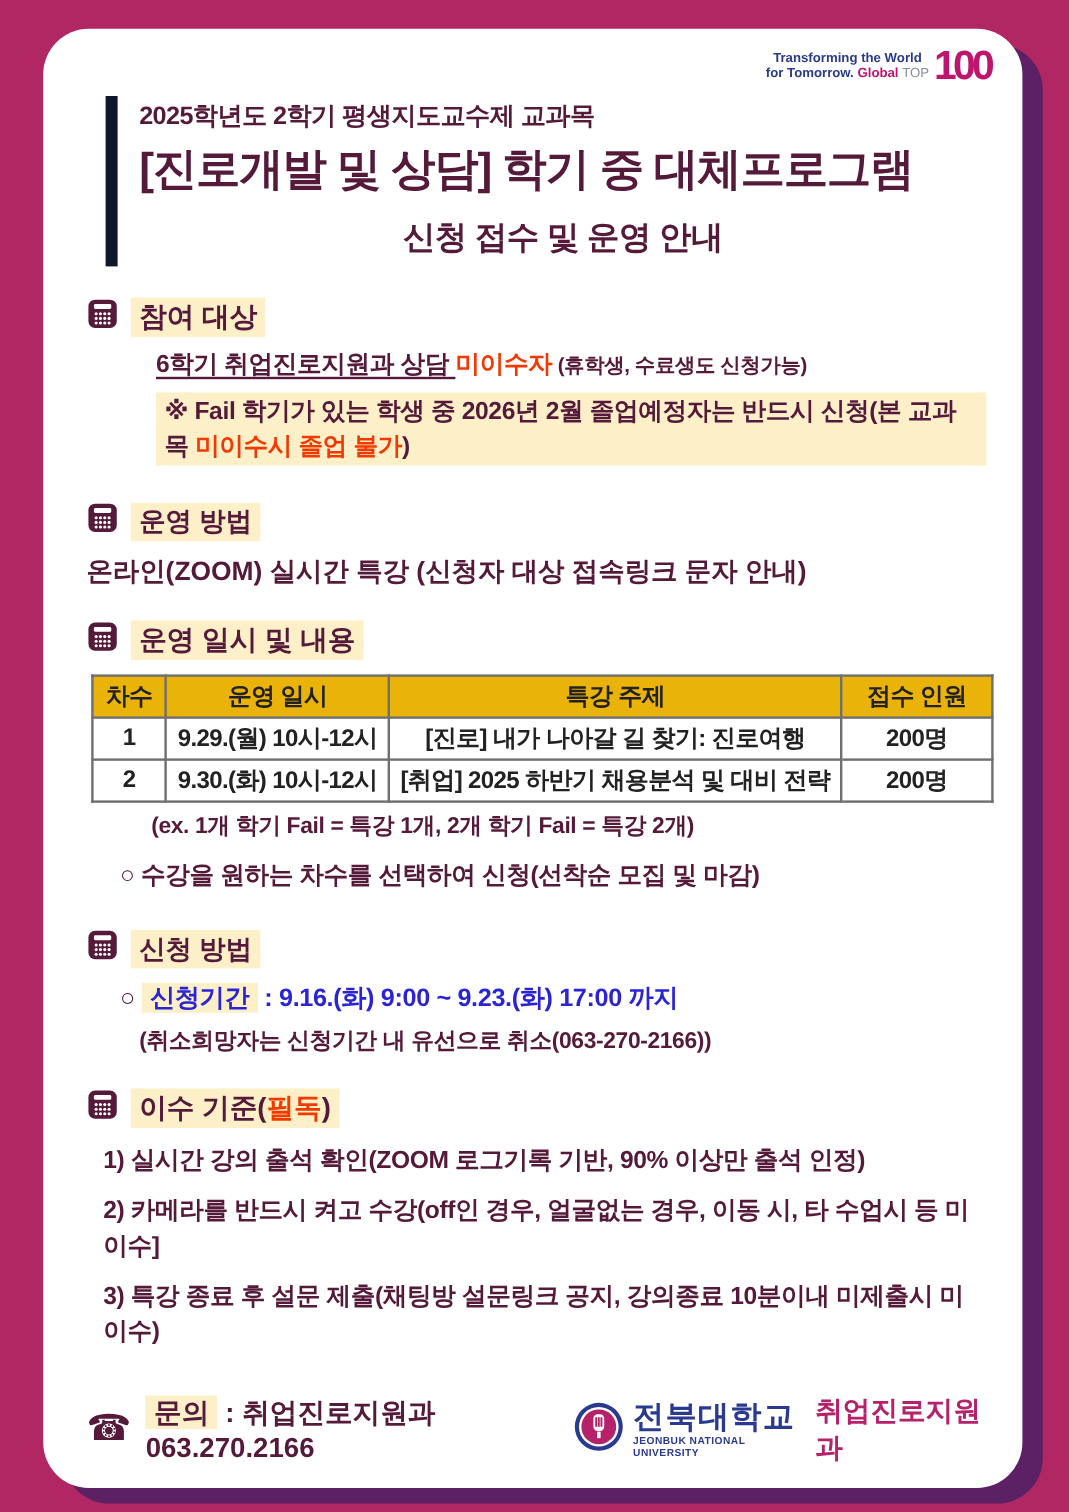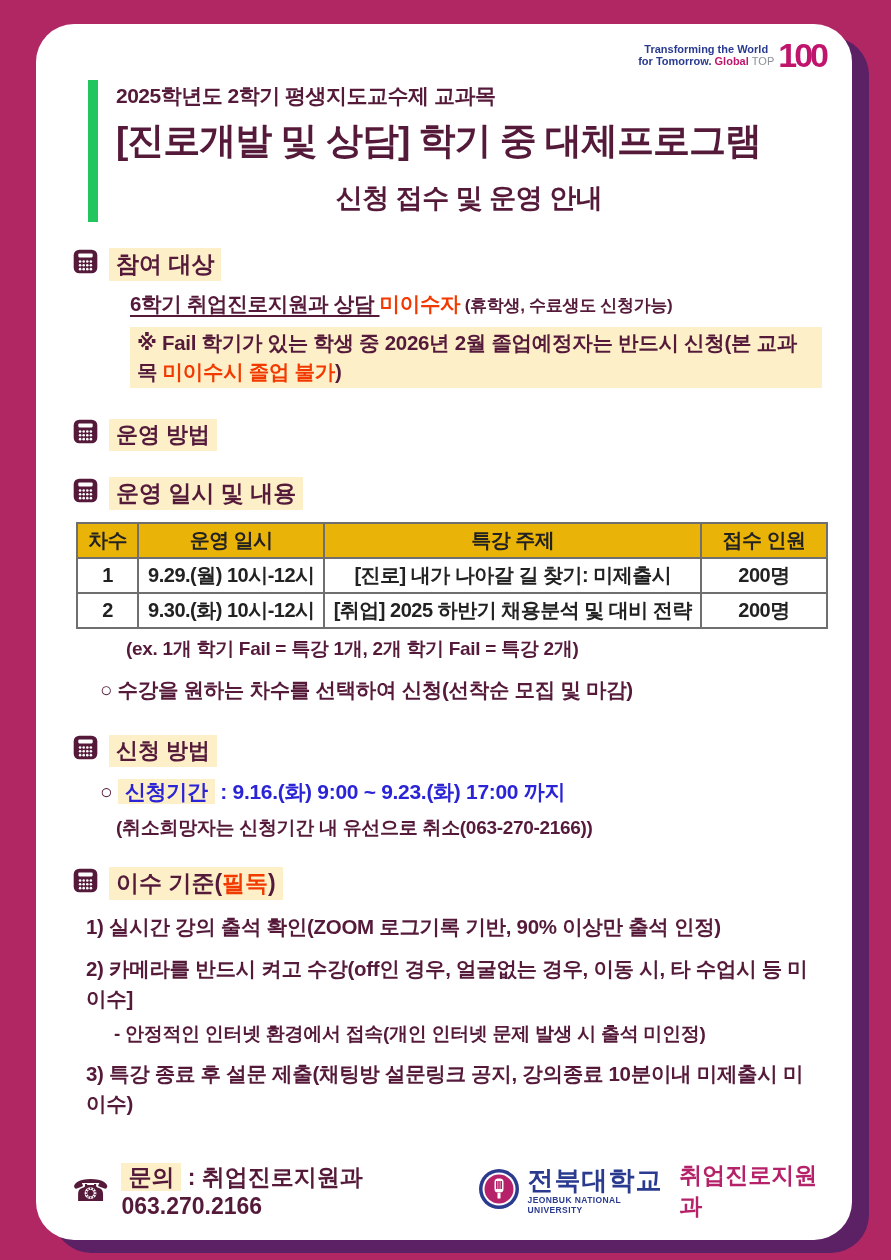--- a/index.html
+++ b/index.html
@@ -15,21 +15,21 @@
     box-shadow:17px 13px 0 #5b2164;
     box-sizing:border-box;padding:14px 30px 0 36px;
   }
   
   .badge{position:absolute;top:14px;right:26px;display:flex;align-items:center;gap:4px;}
   .badge-text{text-align:center;line-height:1.1;font-size:11px;color:#2a3b8f;}
   .badge .mag{color:#c0156c;}
   .badge .gray{color:#8a8f98;font-weight:400;}
   .badge-100{font-size:34px;color:#c0156c;font-weight:800;letter-spacing:-3px;line-height:1;}
   
-  .header{margin:42px 0 0 16px;border-left:10px solid #22c55e;padding:2px 0 6px 18px;}
+  .header{margin:42px 0 0 16px;border-left:10px solid #0f172a;padding:2px 0 6px 18px;}
   .header-sub{font-size:21px;letter-spacing:-0.5px;}
   .header-title{font-size:37px;letter-spacing:-1px;margin-top:6px;font-weight:700;}
   .header-center{font-size:27px;text-align:center;margin-top:14px;letter-spacing:-0.5px;}
   
   .sec-head{display:flex;gap:10px;font-size:23px;margin-top:26px;}
   .hl{background:#fdf0c9;padding:1px 7px;}
   .ico{flex:0 0 auto;display:inline-block;}
   .body-line{font-size:20.5px;line-height:1.45;letter-spacing:-0.3px;}
   .red{color:#f23a00;}
   .blue{color:#2a24d6;}
@@ -140,20 +140,21 @@
             <circle cx="13.6" cy="15.4" r="1.15"></circle>
             <circle cx="16.8" cy="15.4" r="1.15"></circle>
             <circle cx="7.2" cy="18.8" r="1.15"></circle>
             <circle cx="10.4" cy="18.8" r="1.15"></circle>
             <circle cx="13.6" cy="18.8" r="1.15"></circle>
             <circle cx="16.8" cy="18.8" r="1.15"></circle>
           </g>
         </svg>
     </span>
     <span class="hl">운영 방법</span>
+    <span>온라인(ZOOM) 실시간 특강 (신청자 대상 접속링크 문자 안내)</span>
   </div>
 
   
   <div class="sec-head">
     <span class="ico">
       <svg width="27" height="27" viewBox="0 0 24 24">
           <rect x="1.5" y="1.5" width="21" height="21" rx="5" fill="#551a3a"></rect>
           <rect x="5.6" y="4.8" width="12.8" height="3.6" rx="1" fill="#fff"></rect>
           <g fill="#fff">
             <circle cx="7.2" cy="12" r="1.15"></circle>
@@ -179,21 +180,21 @@
         <th class="col-round">차수</th>
         <th class="col-date">운영 일시</th>
         <th class="col-topic">특강 주제</th>
         <th class="col-seats">접수 인원</th>
       </tr>
     </thead>
     <tbody>
       <tr>
         <td>1</td>
         <td>9.29.(월) 10시-12시</td>
-        <td>[진로] 내가 나아갈 길 찾기: 미제출시</td>
+        <td>[진로] 내가 나아갈 길 찾기: 진로여행</td>
         <td>200명</td>
       </tr>
       <tr>
         <td>2</td>
         <td>9.30.(화) 10시-12시</td>
         <td>[취업] 2025 하반기 채용분석 및 대비 전략</td>
         <td>200명</td>
       </tr>
     </tbody>
   </table>
@@ -248,21 +249,20 @@
             <circle cx="10.4" cy="18.8" r="1.15"></circle>
             <circle cx="13.6" cy="18.8" r="1.15"></circle>
             <circle cx="16.8" cy="18.8" r="1.15"></circle>
           </g>
         </svg>
     </span>
     <span class="hl"><span>이수 기준(</span><span class="red">필독</span><span>)</span></span>
   </div>
   <div class="body-line c-item">1) 실시간 강의 출석 확인(ZOOM 로그기록 기반, 90% 이상만 출석 인정)</div>
   <div class="body-line c-item">2) 카메라를 반드시 켜고 수강(off인 경우, 얼굴없는 경우, 이동 시, 타 수업시 등 미이수]</div>
-  <div class="body-line c-sub">- 안정적인 인터넷 환경에서 접속(개인 인터넷 문제 발생 시 출석 미인정)</div>
   <div class="body-line c-item">3) 특강 종료 후 설문 제출(채팅방 설문링크 공지, 강의종료 10분이내 미제출시 미이수)</div>
   
   
 
   
   
   
   
   
 

